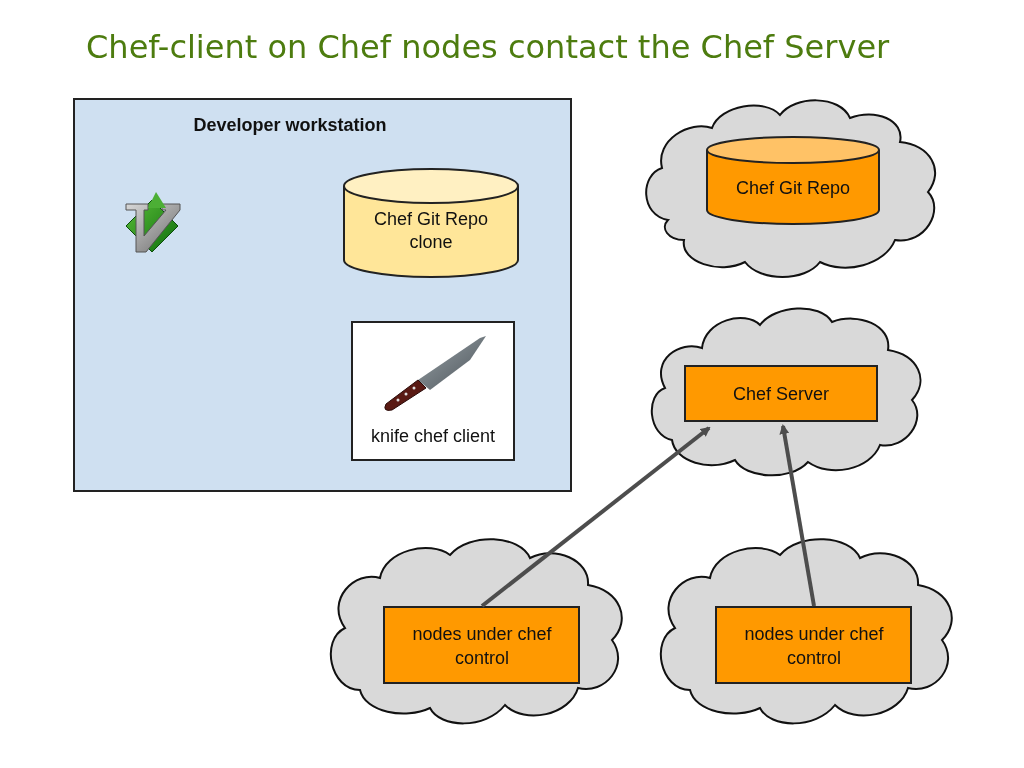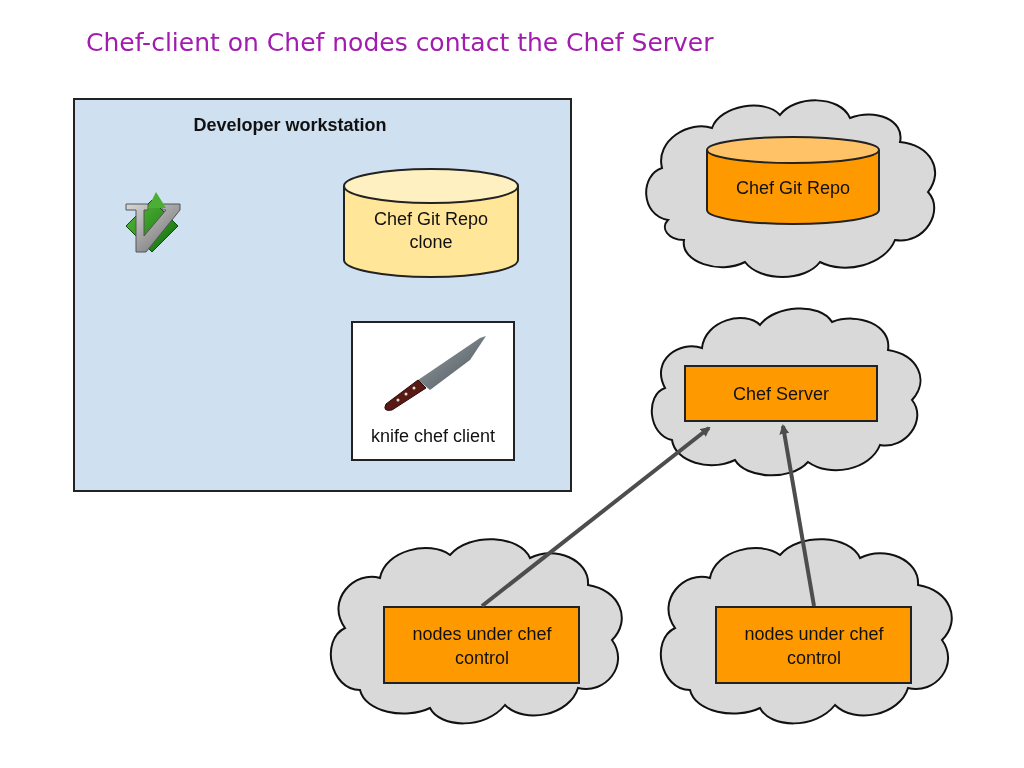--- a/index.html
+++ b/index.html
@@ -1,17 +1,17 @@
 <!DOCTYPE html>
 <html><head>
 <meta charset="utf-8">
 <style>
   html, body { margin:0; padding:0; background:#ffffff; }
   body { width:1024px; height:768px; position:relative; overflow:hidden; font-family:"Liberation Sans", sans-serif; }
-  .title { position:absolute; left:86px; top:28px; font-family:"DejaVu Sans", sans-serif; font-size:25px; color:#a21caf; letter-spacing:0px; white-space:nowrap; }
+  .title { position:absolute; left:86px; top:28px; font-family:"DejaVu Sans", sans-serif; font-size:32px; color:#4d7c0f; letter-spacing:0px; white-space:nowrap; }
   svg.diagram { position:absolute; left:0; top:0; }
   .lbl { font-family:"Liberation Sans", sans-serif; fill:#111; }
 </style>
 </head>
 <body>
 
 <div class="title">Chef-client on Chef nodes contact the Chef Server</div>
 
 <svg class="diagram" width="1024" height="768" viewBox="0 0 1024 768">
   <defs>

